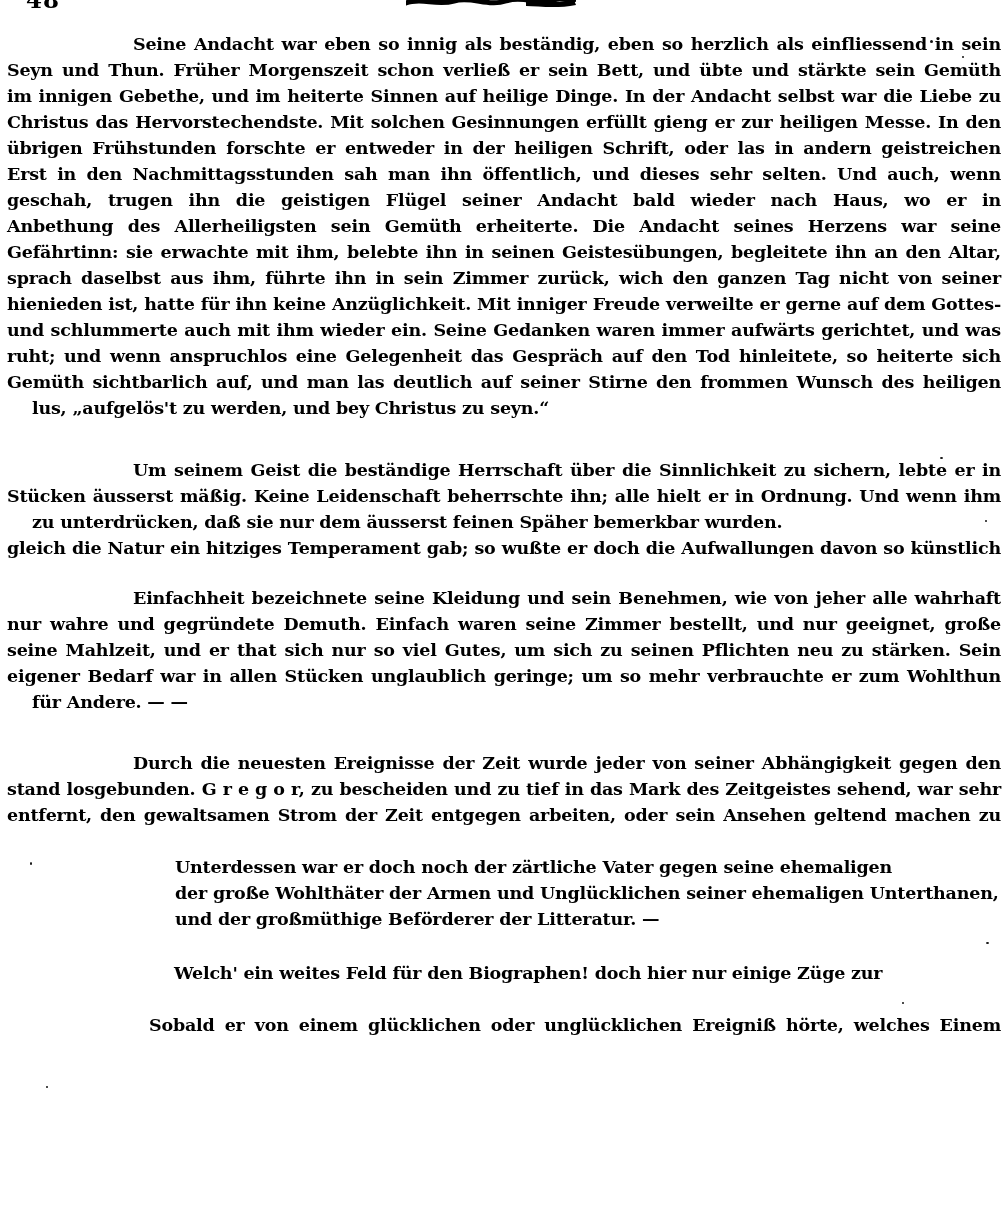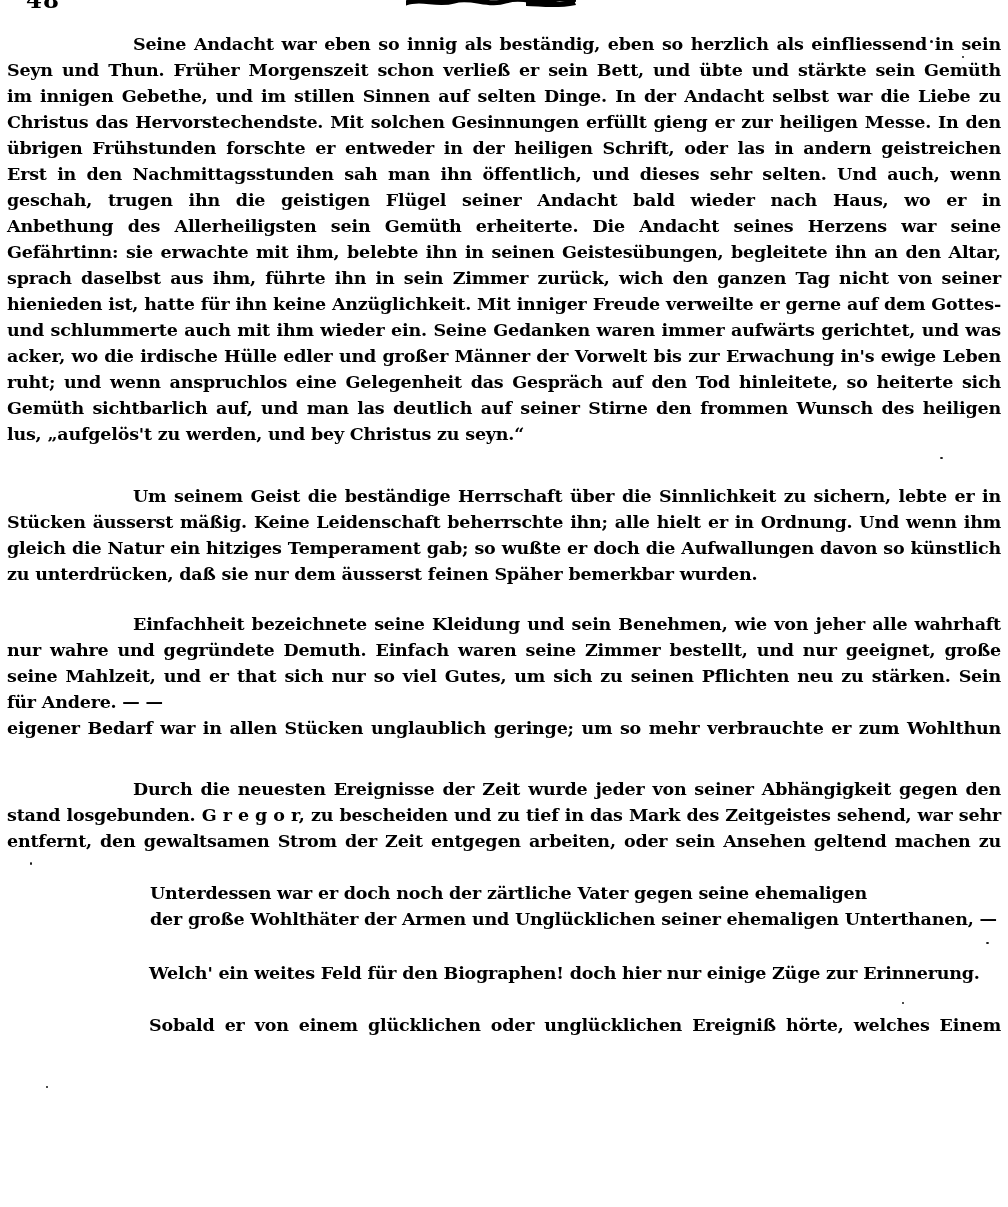--- a/index.html
+++ b/index.html
@@ -35,21 +35,21 @@
   .line {
     height: 26px;
     line-height: 26px;
     font-size: 17.5px;
     padding: 0 7px;
     overflow: hidden;
     text-align: justify;
     text-align-last: justify;
     letter-spacing: -0.2px;
   }
-  .ragged { text-align: left; text-align-last: left; }
+  .ragged { text-align: left; text-align-last: left; margin-left: 25px; }
   .first { text-indent: 126px; }
   .deep  { text-indent: 142px; }
   .quote .line { padding-left: 150px; }
   .m1 { margin-top: 36px; }
   .m2 { margin-top: 24px; }
   .m3 { margin-top: 35px; }
   .m4 { margin-top: 26px; }
   .m5 { margin-top: 28px; }
   .m6 { margin-top: 26px; }
   .speck {
@@ -81,60 +81,60 @@
   <div class="speck" style="left:30px;top:862px;width:2px;height:3px;"></div>
   <div class="speck" style="left:46px;top:1086px;width:2px;height:2px;"></div>
   <div class="speck" style="left:902px;top:1002px;width:2px;height:2px;"></div>
   <div class="speck" style="left:986px;top:942px;width:3px;height:2px;"></div>
 
   <div class="textblock">
 
     <div class="para">
       <div class="line first">Seine Andacht war eben so innig als beständig, eben so herzlich als einfliessend in sein ganzes</div>
       <div class="line">Seyn und Thun.  Früher Morgenszeit schon verließ er sein Bett, und übte und stärkte sein Gemüth</div>
-      <div class="line">im innigen Gebethe, und im stillen Sinnen auf selten Dinge.  In der Andacht selbst war die Liebe zu</div>
+      <div class="line">im innigen Gebethe, und im heiterte Sinnen auf heilige Dinge.  In der Andacht selbst war die Liebe zu</div>
       <div class="line">Christus das Hervorstechendste.  Mit solchen Gesinnungen erfüllt gieng er zur heiligen Messe.  In den</div>
       <div class="line">übrigen Frühstunden forschte er entweder in der heiligen Schrift, oder las in andern geistreichen Büchern.</div>
       <div class="line">Erst in den Nachmittagsstunden sah man ihn öffentlich, und dieses sehr selten.  Und auch, wenn dieses</div>
       <div class="line">geschah, trugen ihn die geistigen Flügel seiner Andacht bald wieder nach Haus, wo er in stundenlanger</div>
       <div class="line">Anbethung des Allerheiligsten sein Gemüth erheiterte.  Die Andacht seines Herzens war seine vertrauteste</div>
       <div class="line">Gefährtinn: sie erwachte mit ihm, belebte ihn in seinen Geistesübungen, begleitete ihn an den Altar,</div>
       <div class="line">sprach daselbst aus ihm, führte ihn in sein Zimmer zurück, wich den ganzen Tag nicht von seiner Seite,</div>
       <div class="line">hienieden ist, hatte für ihn keine Anzüglichkeit.  Mit inniger Freude verweilte er gerne auf dem Gottes-</div>
       <div class="line">und schlummerte auch mit ihm wieder ein.  Seine Gedanken waren immer aufwärts gerichtet, und was</div>
-      <div class="line">acker, wo die irdische Hülle edler und großer Männer der Vorwelt bis zur Erwachung in's ewige Leben</div>
       <div class="line">ruht; und wenn anspruchlos eine Gelegenheit das Gespräch auf den Tod hinleitete, so heiterte sich sein</div>
       <div class="line">Gemüth sichtbarlich auf, und man las deutlich auf seiner Stirne den frommen Wunsch des heiligen Pau-</div>
       <div class="line ragged">lus, „aufgelös't zu werden, und bey Christus zu seyn.“</div>
     </div>
 
     <div class="para m1">
       <div class="line first">Um seinem Geist die beständige Herrschaft über die Sinnlichkeit zu sichern, lebte er in allen</div>
       <div class="line">Stücken äusserst mäßig.  Keine Leidenschaft beherrschte ihn; alle hielt er in Ordnung.  Und wenn ihm</div>
+      <div class="line ragged">zu unterdrücken, daß sie nur dem äusserst feinen Späher bemerkbar wurden.</div>
       <div class="line">gleich die Natur ein hitziges Temperament gab; so wußte er doch die Aufwallungen davon so künstlich</div>
-      <div class="line ragged">zu unterdrücken, daß sie nur dem äusserst feinen Späher bemerkbar wurden.</div>
     </div>
 
     <div class="para m2">
       <div class="line first">Einfachheit bezeichnete seine Kleidung und sein Benehmen, wie von jeher alle wahrhaft große und</div>
       <div class="line">nur wahre und gegründete Demuth.  Einfach waren seine Zimmer bestellt, und nur geeignet, große und</div>
       <div class="line">seine Mahlzeit, und er that sich nur so viel Gutes, um sich zu seinen Pflichten neu zu stärken.  Sein</div>
+      <div class="line">eigener Bedarf war in allen Stücken unglaublich geringe; um so mehr verbrauchte er zum Wohlthun</div>
       <div class="line ragged">für Andere. — —</div>
-      <div class="line">eigener Bedarf war in allen Stücken unglaublich geringe; um so mehr verbrauchte er zum Wohlthun</div>
     </div>
 
     <div class="para m3">
       <div class="line first">Durch die neuesten Ereignisse der Zeit wurde jeder von seiner Abhängigkeit gegen den Vor-</div>
       <div class="line">stand losgebunden.  G r e g o r, zu bescheiden und zu tief in das Mark des Zeitgeistes sehend, war sehr</div>
       <div class="line">entfernt, den gewaltsamen Strom der Zeit entgegen arbeiten, oder sein Ansehen geltend machen zu wollen,</div>
     </div>
 
     <div class="para quote m4">
       <div class="line ragged">Unterdessen war er doch noch der zärtliche Vater gegen seine ehemaligen Untergebenen, —</div>
       <div class="line ragged">der große Wohlthäter der Armen und Unglücklichen seiner ehemaligen Unterthanen, —</div>
+      <div class="line ragged">und der großmüthige Beförderer der Litteratur. —</div>
     </div>
 
     <div class="para m5">
       <div class="line ragged deep">Welch' ein weites Feld für den Biographen! doch hier nur einige Züge zur Erinnerung. —</div>
     </div>
 
     <div class="para m6">
       <div class="line deep">Sobald er von einem glücklichen oder unglücklichen Ereigniß hörte, welches Einem seiner ehe=</div>
     </div>
 

